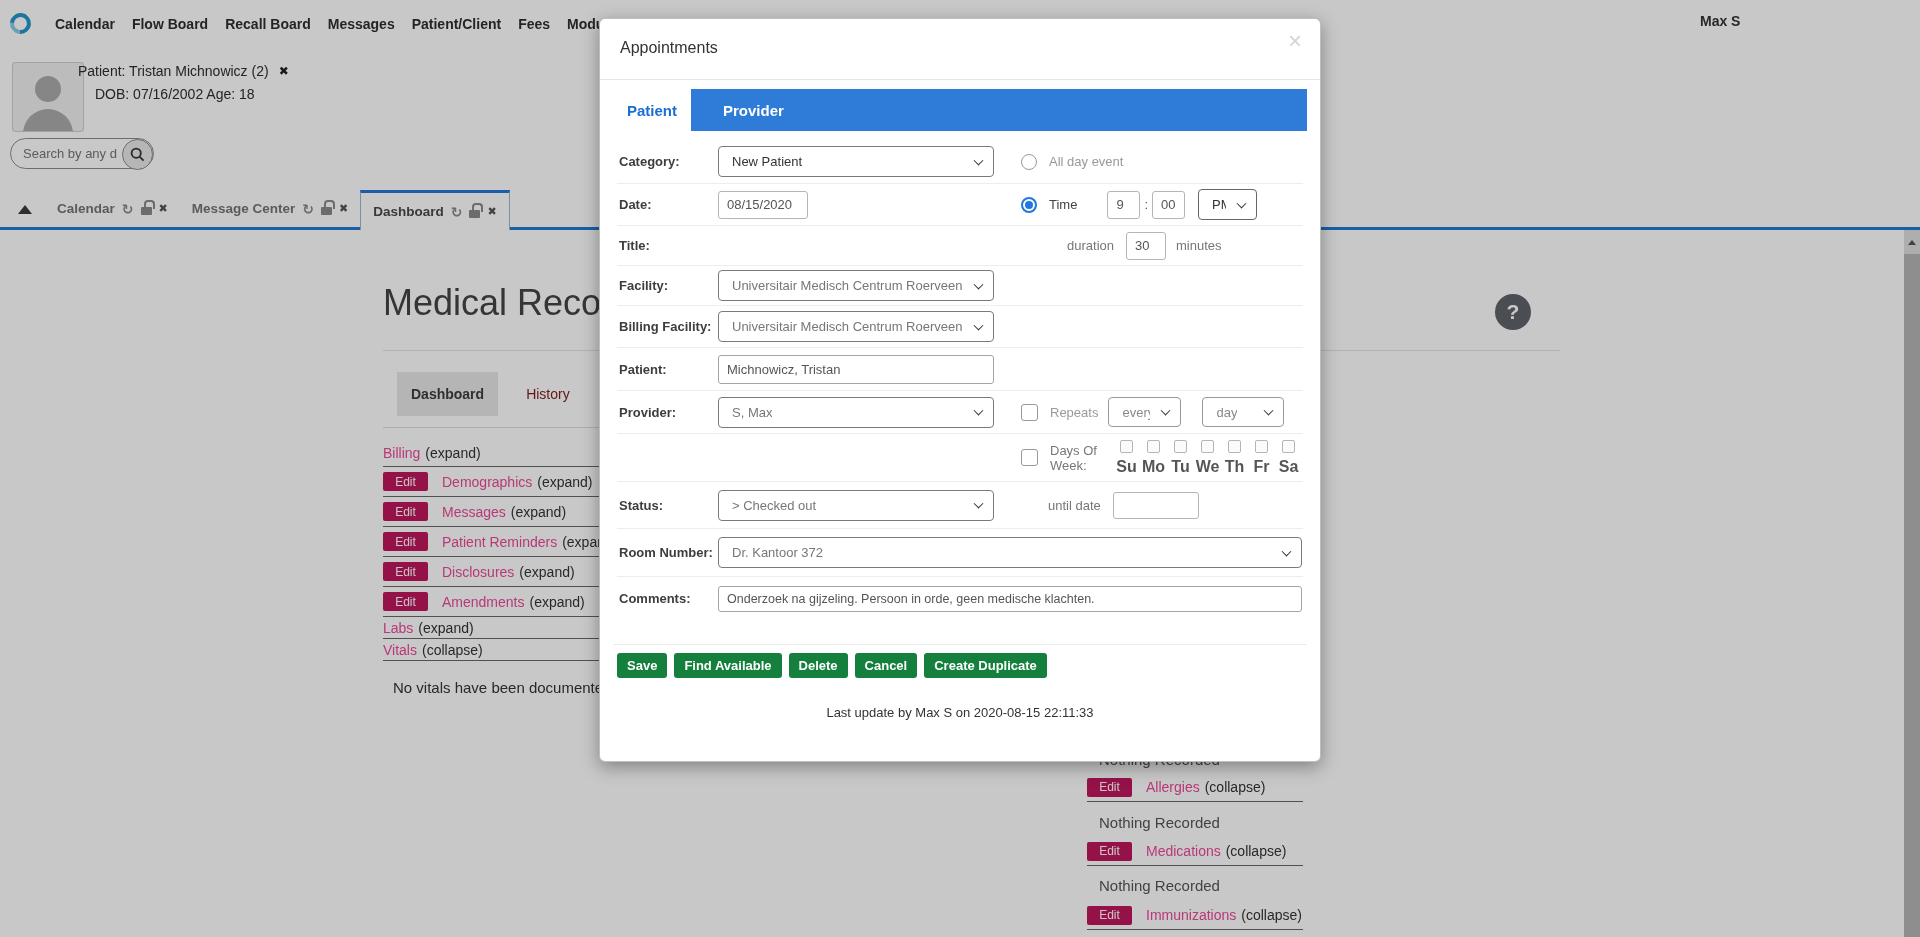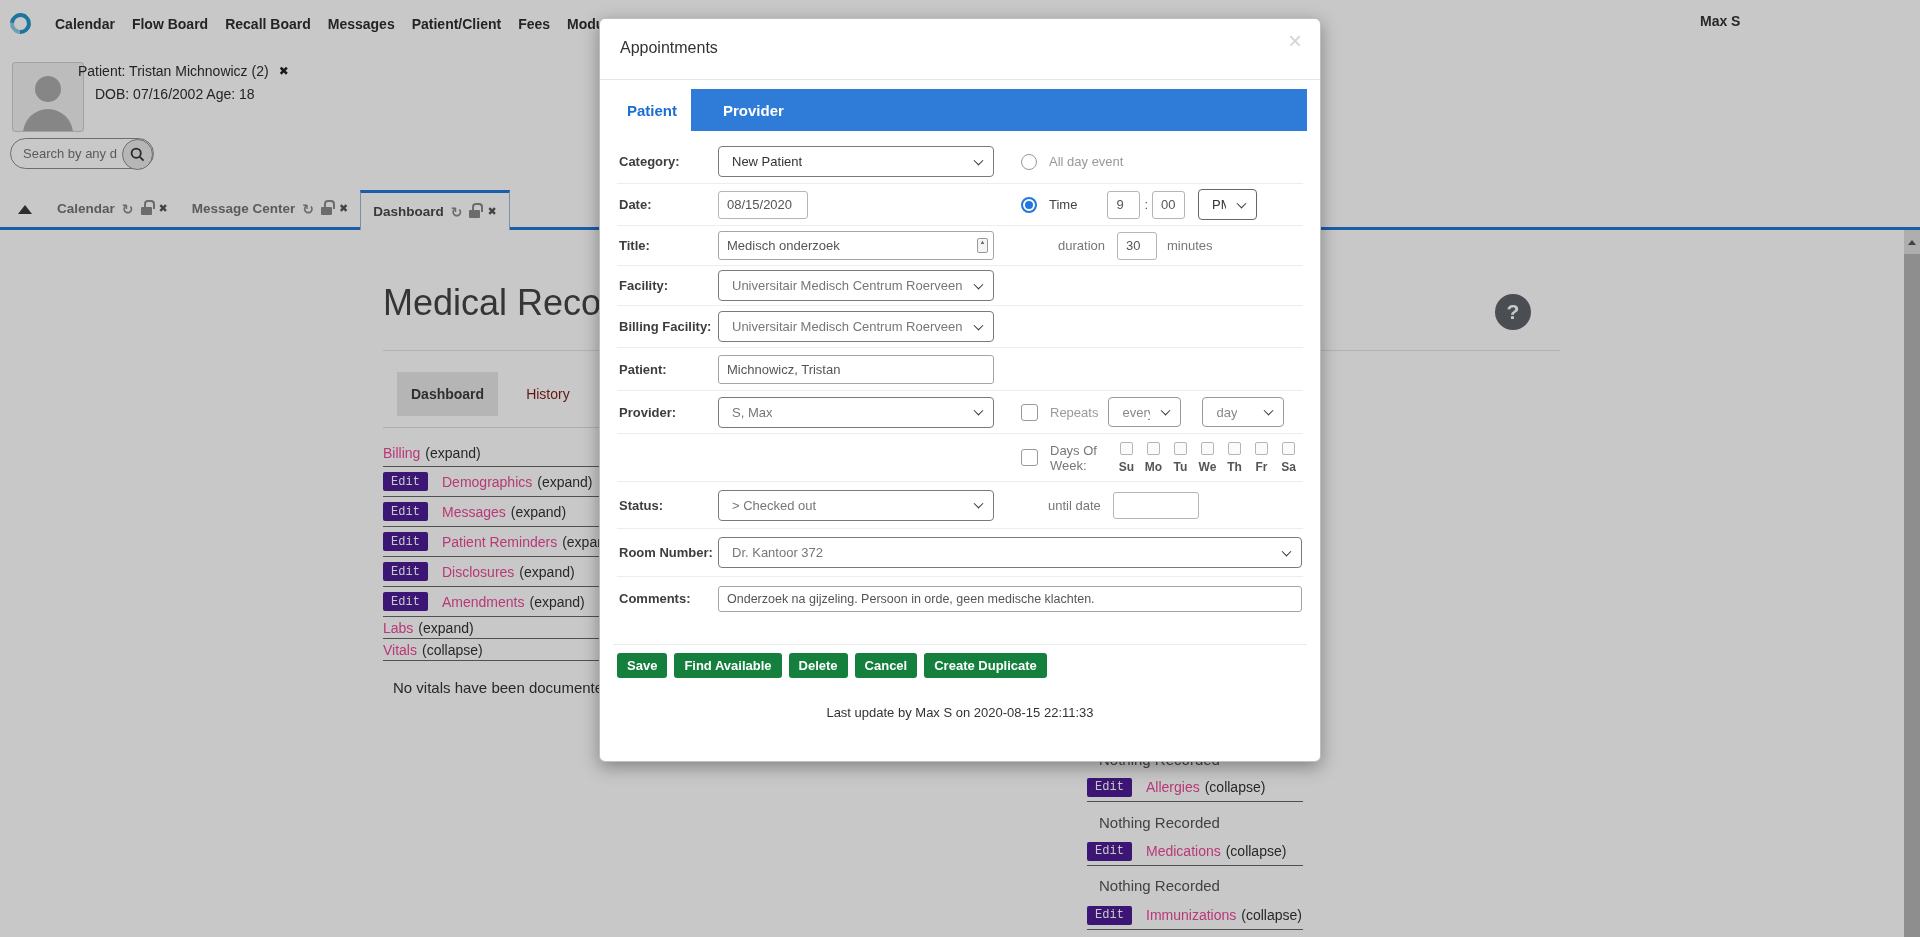--- a/index.html
+++ b/index.html
@@ -38,21 +38,21 @@
   .dtabs { position:absolute; left:397px; top:372px; display:flex; align-items:flex-end; }
   .dtab { padding:14px 14px; font-size:14px; color:#7f1d1d; cursor:pointer; white-space:nowrap; }
   .dtab.active { background:#e7e7e7; font-weight:700; color:#3c3c3c; }
   .dtab + .dtab { margin-left:14px; }
   .hr2 { position:absolute; left:383px; top:427px; width:700px; height:1px; background:#dcdcdc; }
 
   .lpanel { position:absolute; left:383px; top:440px; width:492px; }
   .sec { display:flex; align-items:center; gap:5px; height:27px; border-bottom:1px solid #666; font-size:14px; cursor:pointer; }
   .sec.h22 { height:22px; }
   .sec-edit { display:flex; align-items:center; gap:14px; height:30px; border-bottom:1px solid #666; font-size:14px; }
-  .editbtn { width:45px; height:19px; background:#4c1d95; color:#fff; font-size:12px; display:flex; align-items:center; justify-content:center; border-radius:2px; cursor:pointer; flex:0 0 auto;font-family:Liberation Mono, monospace; }
+  .editbtn { width:45px; height:19px; background:#be185d; color:#fff; font-size:12px; display:flex; align-items:center; justify-content:center; border-radius:2px; cursor:pointer; flex:0 0 auto; }
   .seclabel { font-weight:400; color:#ec4899; }
   .secstate { color:#333; }
   .labelgrp { display:flex; gap:5px; cursor:pointer; }
   .novitals { margin:18px 0 0 10px; font-size:15px; color:#333; }
 
   .rpanel { position:absolute; left:1087px; top:745px; width:216px; }
   .nr { padding:6px 0 5px 12px; font-size:15px; color:#555; }
   .rpanel .sec-edit { height:29px; }
   .rpanel .nr2 { padding-top:12px; padding-bottom:6px; }
   .rpanel .nr3 { padding-top:11px; padding-bottom:7px; }
@@ -109,21 +109,21 @@
   .radio.on { border:2px solid #2176e0; }
   .radio.on::after { content:""; position:absolute; left:2px; top:2px; width:8px; height:8px; border-radius:50%; background:#2176e0; }
   .cb { width:17px; height:17px; border:1px solid #999; border-radius:3px; background:#fff; flex:0 0 auto; cursor:pointer; }
   .glabel { font-size:13px; color:#999; margin-left:12px; }
   .glabel.dark { color:#444; }
   .glabel.med { color:#777; }
   .colon { font-size:13px; color:#555; margin:0 4px; }
   .daylbl { font-size:13px; color:#777; line-height:15px; margin-left:12px; width:58px; }
   .daycell { display:flex; flex-direction:column; align-items:center; width:27px; }
   .daybox { width:13px; height:13px; border:1px solid #b5b5b5; border-radius:2px; background:#fbfbfb; cursor:pointer; }
-  .dayname { font-size:12px; font-weight:700; color:#555; margin-top:5px; }
+  .dayname { font-size:16px; font-weight:700; color:#555; margin-top:5px; }
 
   .m-sep { margin:24px -4px 0; border-top:1px solid #ececec; }
   .m-btns { margin-top:8px; display:flex; gap:7px; }
   .btn { background:#15803d; color:#fff; border:none; font-family:"Liberation Sans",sans-serif; font-size:13px; font-weight:600; padding:5px 10px; border-radius:3px; cursor:pointer; }
   .m-foot { margin-top:27px; text-align:center; font-size:13px; color:#333; }
 </style>
 </head>
 <body>
 
 <div class="canvas">
@@ -316,26 +316,22 @@
             <input class="inp tiny" value="00" style="">
             <div class="select pm" style="margin-left:13px">
               <span class="sel-text">PM</span>
                 <i class="chev"></i>
             </div>
           </div>
         </div>
 
         <div class="frow h40">
           <div class="flabel">Title:</div>
-          <div class="input-wrap">
-            <input class="inp" value="Medisch onderzoek" style="">
-            <span class="spinner">▲</span>
-          </div>
           <div class="rslot" style="padding-left:30px">
-            <span class="glabel med" style="margin-left:7px">duration</span>
+            <span class="glabel med" style="margin-left:16px">duration</span>
             <input class="inp dur" style="margin-left: 12px;" value="30">
             <span class="glabel med" style="margin-left:10px">minutes</span>
           </div>
         </div>
 
         <div class="frow h40">
           <div class="flabel">Facility:</div>
           <div class="select w276">
             <span class="sel-text muted">Universitair Medisch Centrum Roerveen</span>
               <i class="chev"></i>

